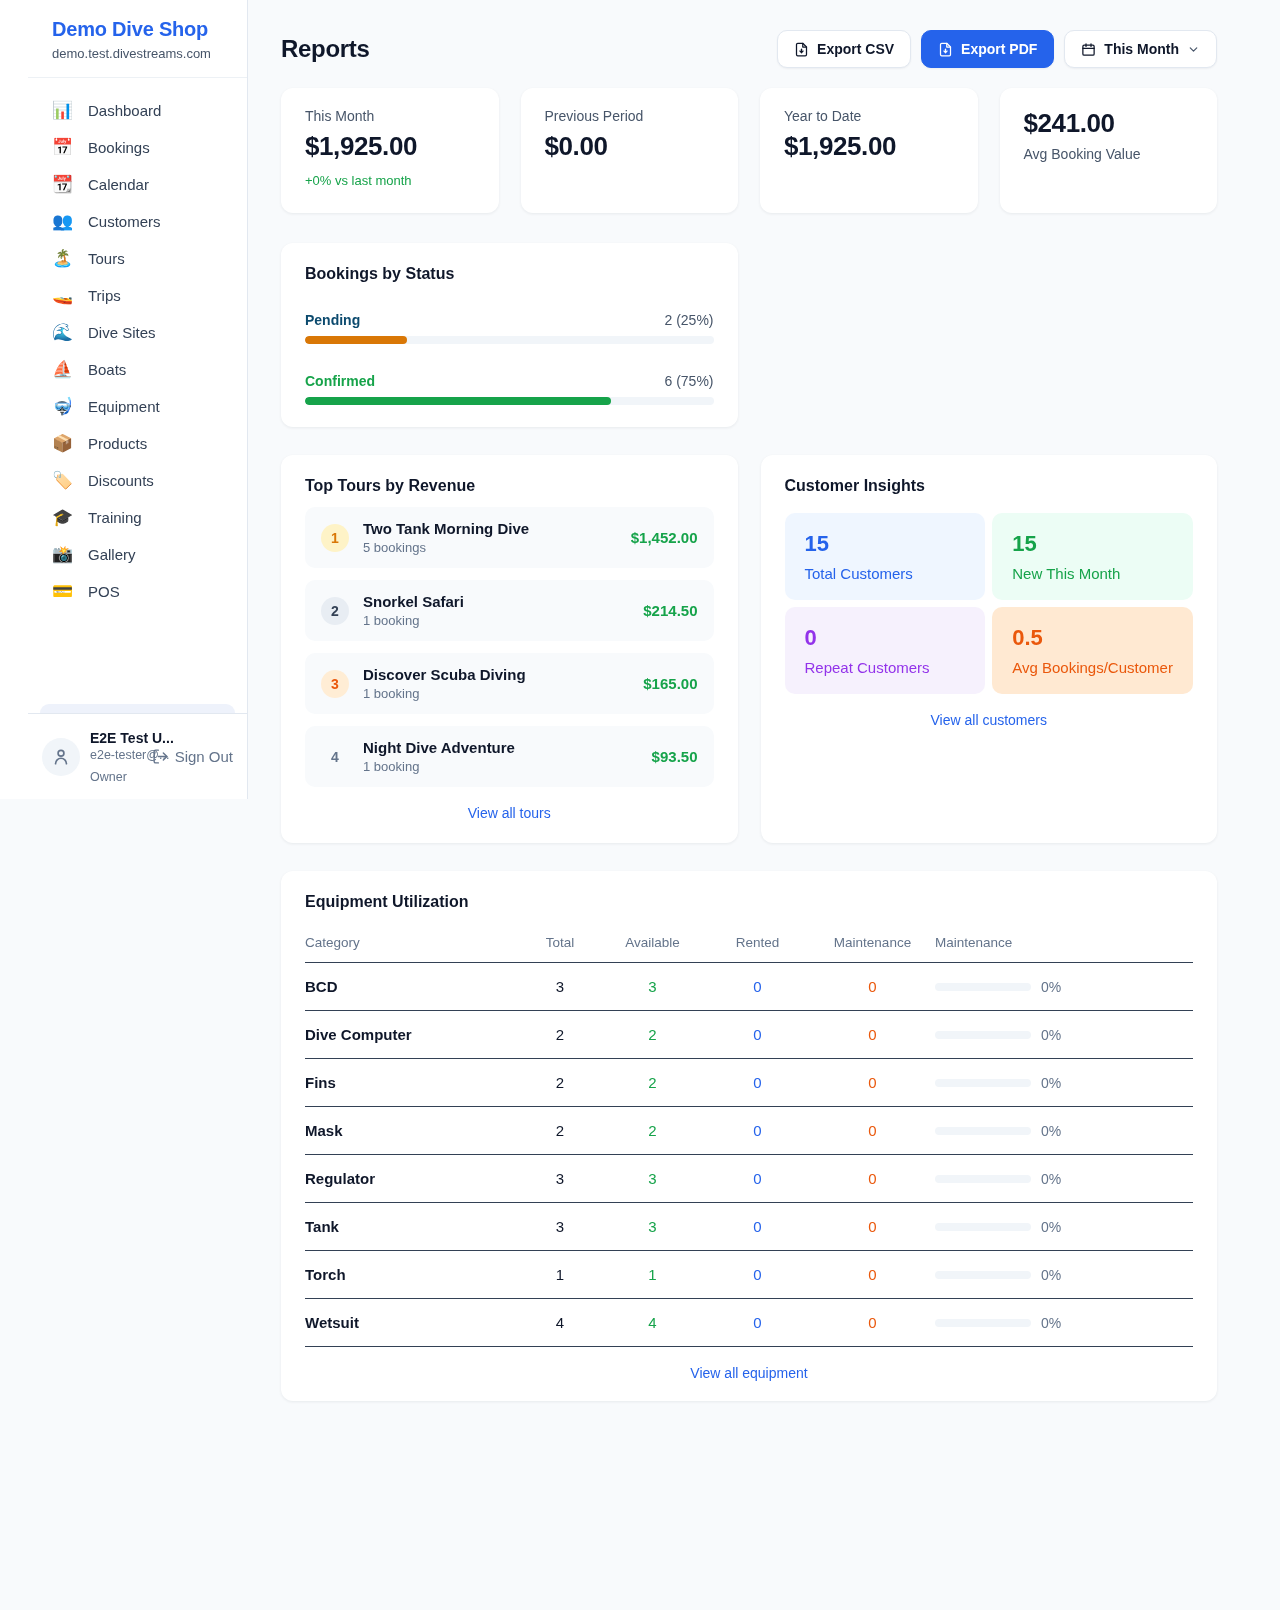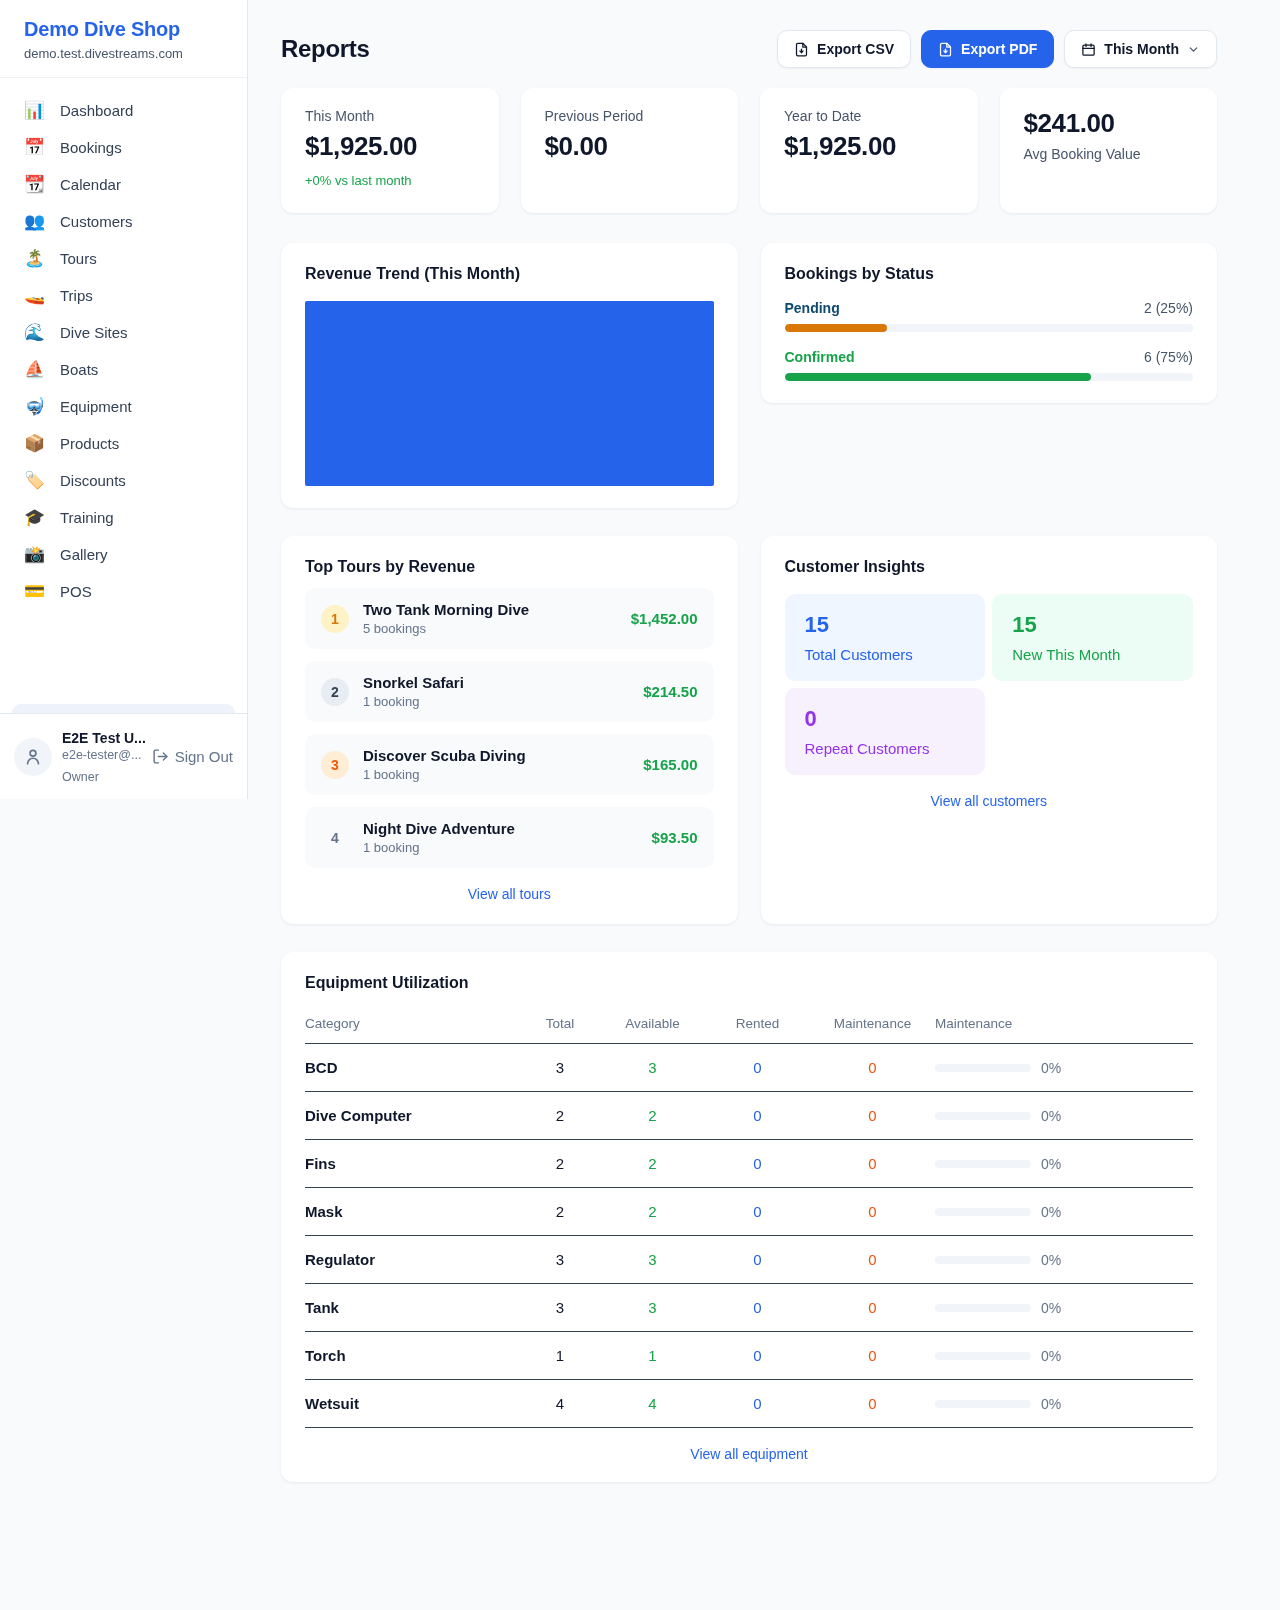--- a/index.html
+++ b/index.html
@@ -11,21 +11,21 @@
     color: #0f172a;
     position: relative;
     overflow: hidden;
   }
   
   .sidebar {
     position: absolute; left: 0; top: 0;
     width: 248px; height: 799px;
     background: #ffffff;
     border-right: 1px solid #e2e8f0;
-    display: flex; flex-direction: column;
+    display: flex; flex-direction: column; padding-left: 28px;
   }
   .sidebar-header { padding: 18px 24px 16px; border-bottom: 1px solid #edf1f5; }
   .brand { color: #2563eb; font-size: 20px; font-weight: 800; letter-spacing: -0.2px; }
   .subdomain { color: #475569; font-size: 13px; margin-top: 5px; }
   .nav { flex: 1; padding: 14px 12px 0; overflow: hidden; }
   .nav-item {
     display: flex; align-items: center; gap: 14px;
     padding: 10px 12px; border-radius: 8px; cursor: pointer;
   }
   .nav-icon { width: 22px; font-size: 17px; line-height: 1; text-align: center; }
@@ -65,21 +65,21 @@
   .stat-delta { font-size: 13px; color: #16a34a; margin-top: 11px; }
   .stat-card.reverse .stat-value { margin-top: 0; }
   .stat-card.reverse .stat-label { margin-top: 7px; }
   .two-col { display: grid; grid-template-columns: 1fr 1fr; gap: 23px; align-items: start; margin-bottom: 28px; }
   .panel { padding: 22px 24px; }
   .panel-title { font-size: 16px; font-weight: 700; }
   .chart-block { margin-top: 18px; height: 185px; background: #2563eb; border-radius: 2px; }
   .status-row { margin-top: 17px; }
   .status-line { display: flex; justify-content: space-between; align-items: baseline; }
   .status-label { font-size: 14px; font-weight: 700; }
-  .status-value { font-size: 14px; color: #475569; }
+  .status-value { font-size: 14px; color: #475569; margin-top: 12px; }
   .bar-track { margin-top: 8px; height: 8px; background: #f1f5f9; border-radius: 999px; overflow: hidden; }
   .bar-fill { height: 100%; border-radius: 999px; }
   .stretch-row { align-items: stretch; }
   .tour-row {
     display: flex; align-items: center; gap: 14px;
     background: #f8fafc; border-radius: 10px; padding: 13px 16px; margin-top: 12px;
   }
   .rank {
     width: 28px; height: 28px; border-radius: 50%; flex: none;
     display: flex; align-items: center; justify-content: center;
@@ -261,24 +261,20 @@
       <div class="stat-value">$1,925.00</div>
     </div>
     <div class="card stat-card reverse">
       <div class="stat-value">$241.00</div>
       <div class="stat-label">Avg Booking Value</div>
     </div>
   </div>
 
   <div class="two-col">
     <div class="card panel">
-      <div class="panel-title">Revenue Trend (This Month)</div>
-      <div class="chart-block"></div>
-    </div>
-    <div class="card panel">
       <div class="panel-title">Bookings by Status</div>
       <div id="status-list">
           <div class="status-row">
             <div class="status-line">
               <span class="status-label" style="color: #0c4a6e;">Pending</span>
               <span class="status-value">2 (25%)</span>
             </div>
             <div class="bar-track">
               <div class="bar-fill" style="width: 25%; background: rgb(217, 119, 6);"></div>
             </div>
@@ -342,20 +338,24 @@
             <div class="tile-value" style="color: rgb(37, 99, 235);">15</div>
             <div class="tile-label" style="color: rgb(37, 99, 235);">Total Customers</div>
           </div>
           <div class="tile" style="background: rgb(236, 253, 245);">
             <div class="tile-value" style="color: rgb(22, 163, 74);">15</div>
             <div class="tile-label" style="color: rgb(22, 163, 74);">New This Month</div>
           </div>
           <div class="tile" style="background: rgb(246, 241, 253);">
             <div class="tile-value" style="color: rgb(147, 51, 234);">0</div>
             <div class="tile-label" style="color: rgb(147, 51, 234);">Repeat Customers</div>
+          </div>
+          <div class="tile" style="background: rgb(255, 233, 210);">
+            <div class="tile-value" style="color: rgb(234, 88, 12);">0.5</div>
+            <div class="tile-label" style="color: rgb(234, 88, 12);">Avg Bookings/Customer</div>
           </div>
         </div>
       <a class="view-link">View all customers</a>
     </div>
   </div>
 
   <div class="card equip-card">
     <div class="panel-title">Equipment Utilization</div>
     <div class="equip-table">
       <div class="equip-head">

